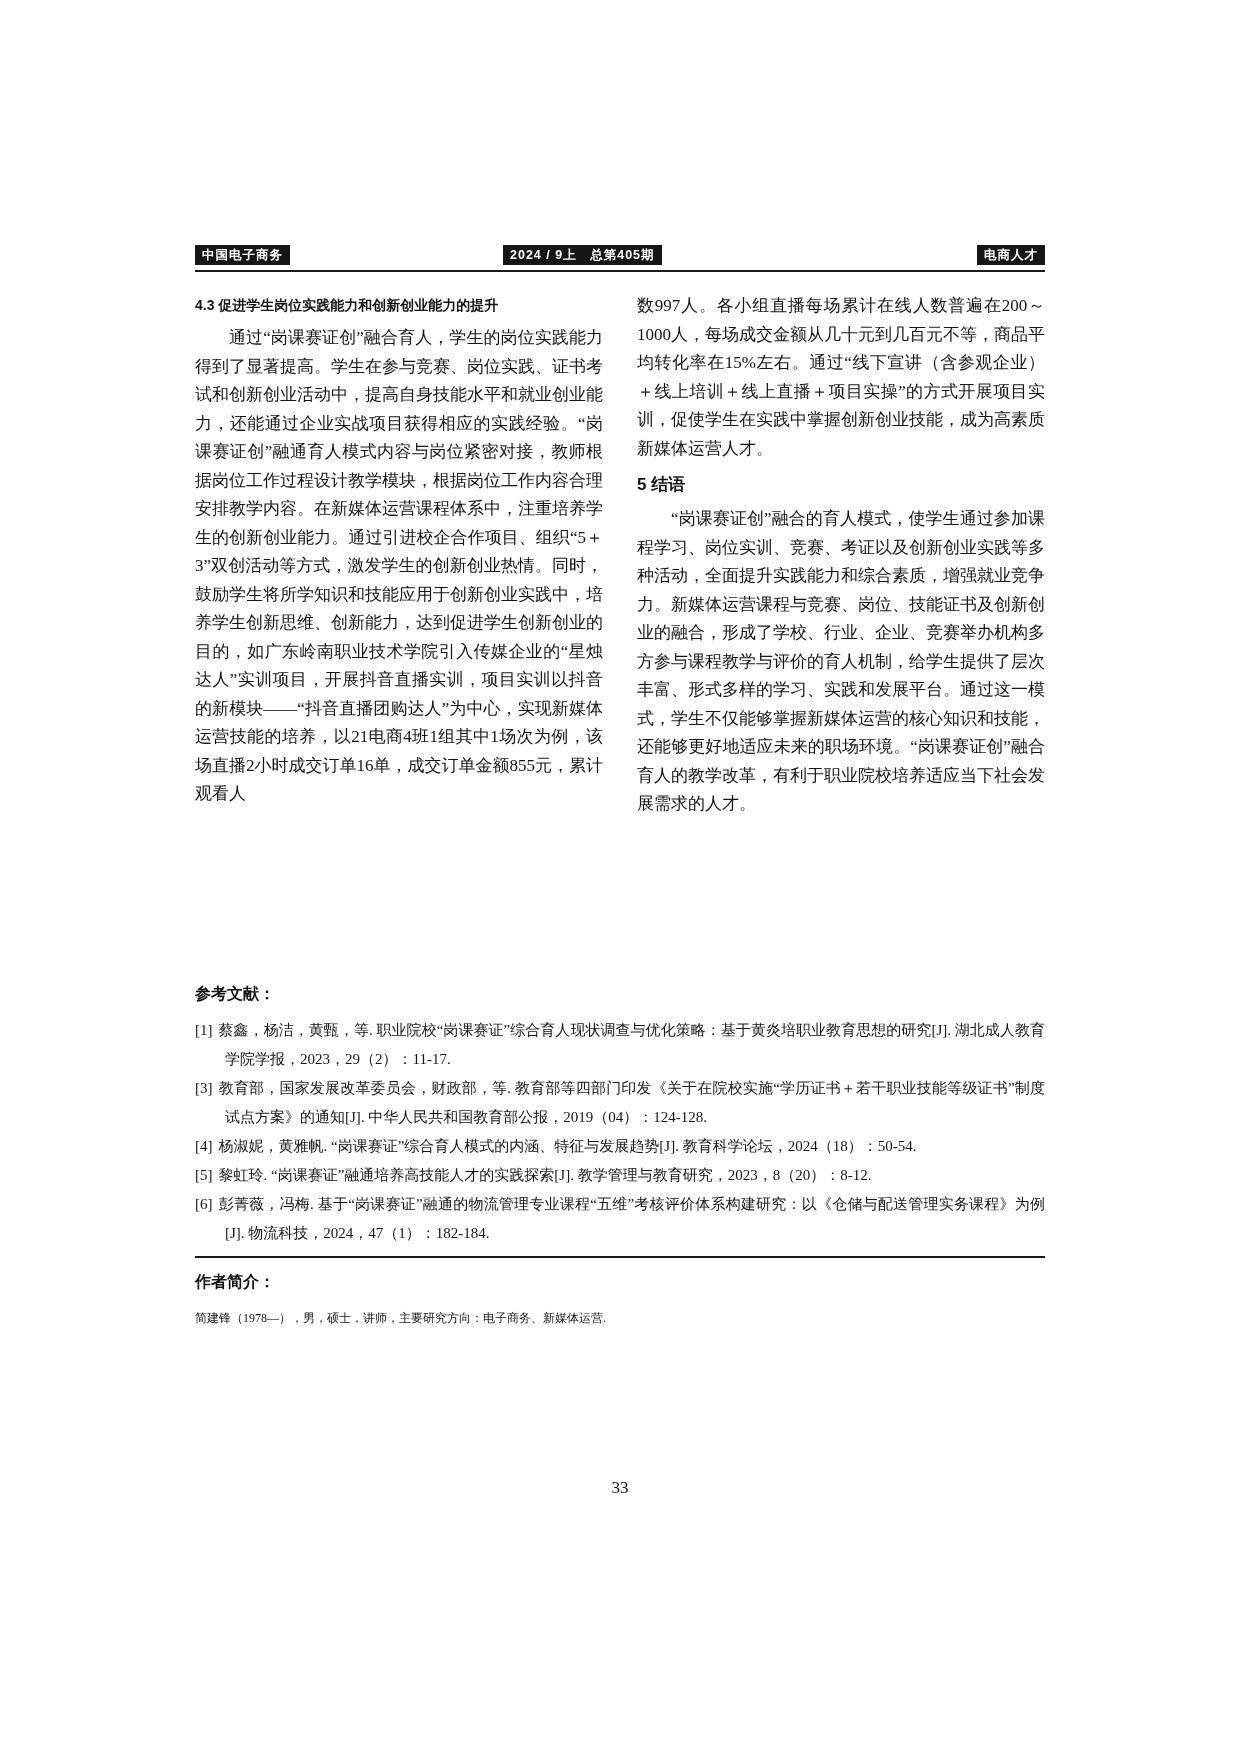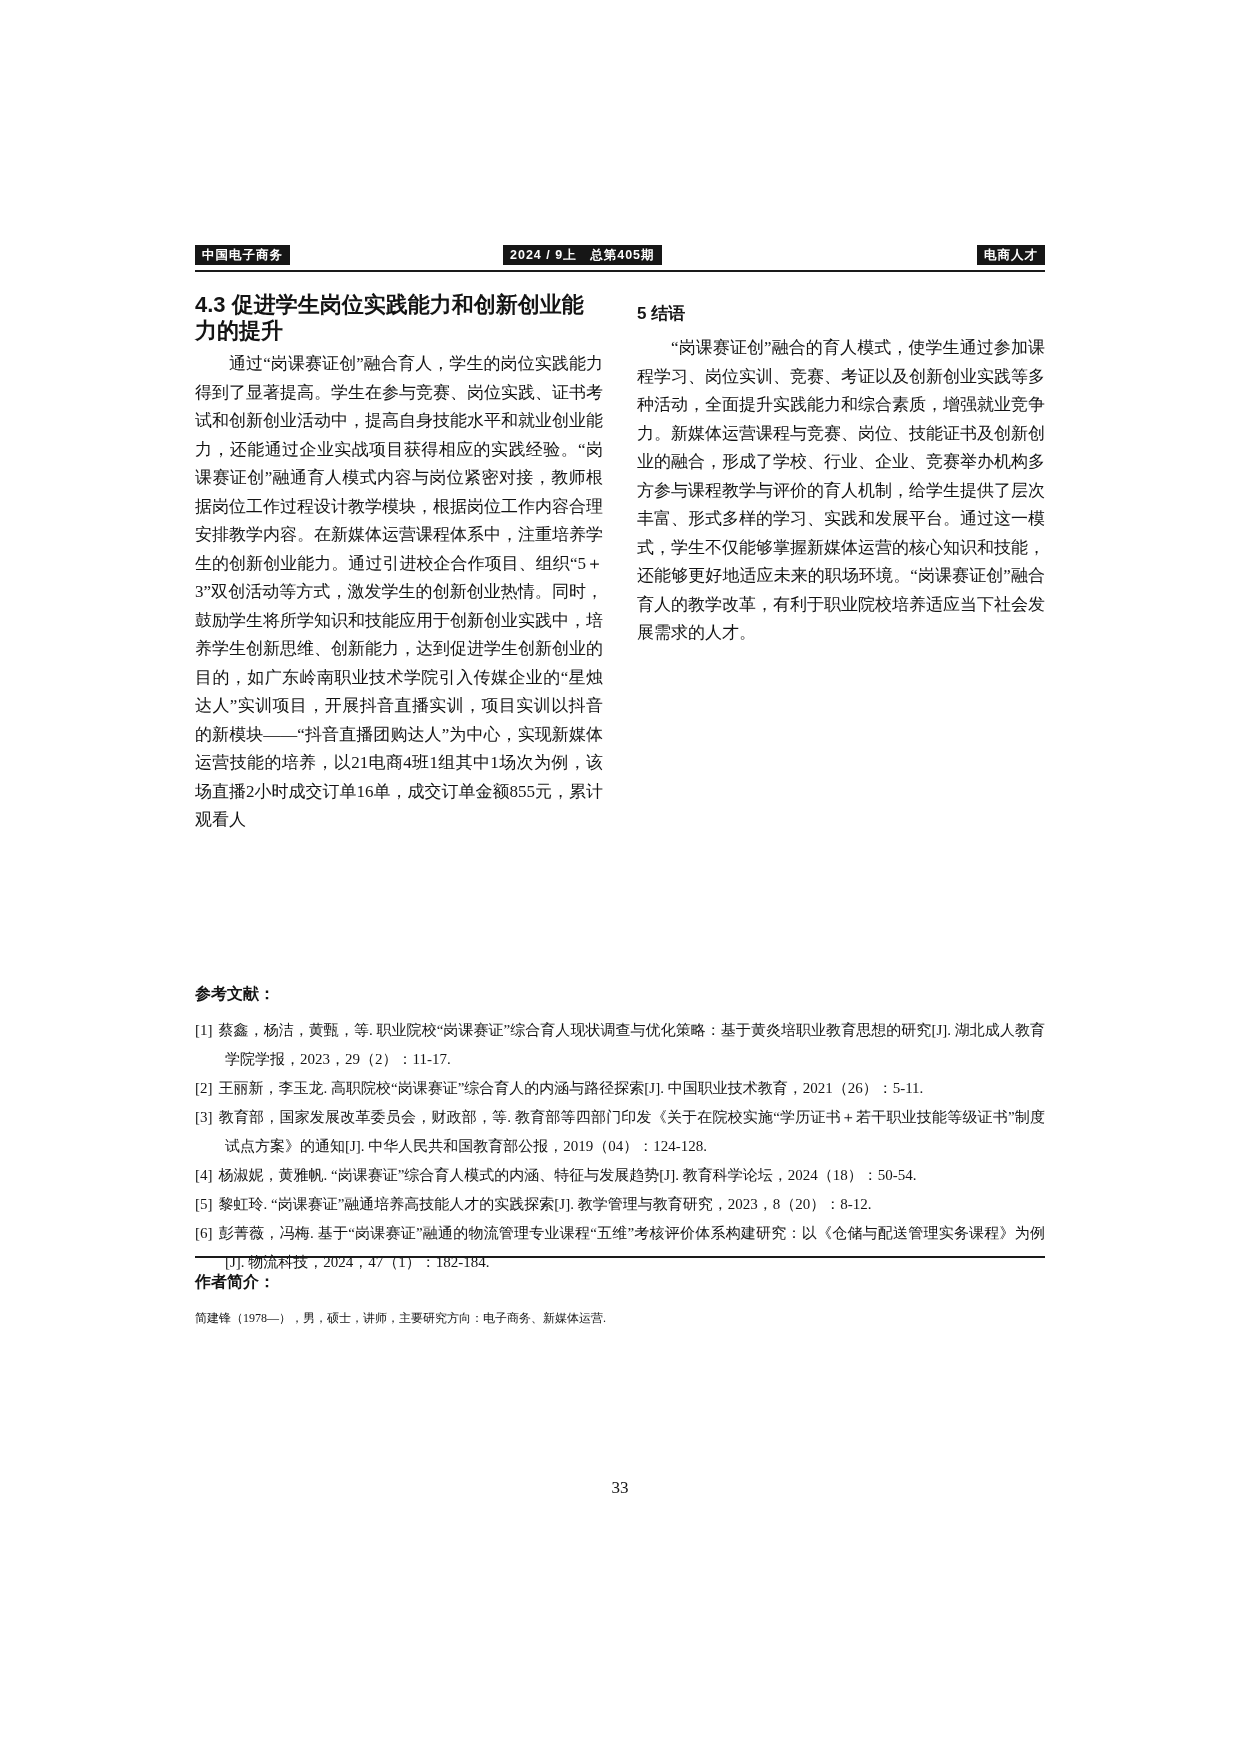--- a/index.html
+++ b/index.html
@@ -34,21 +34,21 @@
     background: #1a1a1a;
   }
   
   .columns {
     position: absolute; top: 292px; left: 195px; width: 850px;
     display: flex; gap: 34px;
   }
   .col { flex: 1; font-size: 17px; line-height: 28.5px; text-align: justify; }
   .col-heading {
     font-family: "Liberation Sans", sans-serif;
-    font-weight: bold; font-size: 22px; line-height: 26px;
+    font-weight: bold; font-size: 14px; line-height: 26px;
     text-align: left; margin-bottom: 6px;
   }
   .section-heading {
     font-family: "Liberation Sans", sans-serif;
     font-weight: bold; font-size: 17px; line-height: 30px;
     text-align: left; margin: 7px 0 5px 0;
   }
   p.indent { text-indent: 2em; }
   
   .references {
@@ -91,30 +91,30 @@
     <span class="badge badge-right">电商人才</span>
   </div>
   <div class="header-rule"></div>
 
   <div class="columns">
     <div class="col">
       <h3 class="col-heading">4.3 促进学生岗位实践能力和创新创业能力的提升</h3>
       <p class="indent">通过“岗课赛证创”融合育人，学生的岗位实践能力得到了显著提高。学生在参与竞赛、岗位实践、证书考试和创新创业活动中，提高自身技能水平和就业创业能力，还能通过企业实战项目获得相应的实践经验。“岗课赛证创”融通育人模式内容与岗位紧密对接，教师根据岗位工作过程设计教学模块，根据岗位工作内容合理安排教学内容。在新媒体运营课程体系中，注重培养学生的创新创业能力。通过引进校企合作项目、组织“5＋3”双创活动等方式，激发学生的创新创业热情。同时，鼓励学生将所学知识和技能应用于创新创业实践中，培养学生创新思维、创新能力，达到促进学生创新创业的目的，如广东岭南职业技术学院引入传媒企业的“星烛达人”实训项目，开展抖音直播实训，项目实训以抖音的新模块——“抖音直播团购达人”为中心，实现新媒体运营技能的培养，以21电商4班1组其中1场次为例，该场直播2小时成交订单16单，成交订单金额855元，累计观看人</p>
     </div>
     <div class="col">
+      <p>数997人。各小组直播每场累计在线人数普遍在200～1000人，每场成交金额从几十元到几百元不等，商品平均转化率在15%左右。通过“线下宣讲（含参观企业）＋线上培训＋线上直播＋项目实操”的方式开展项目实训，促使学生在实践中掌握创新创业技能，成为高素质新媒体运营人才。</p>
       <h3 class="section-heading">5 结语</h3>
       <p class="indent">“岗课赛证创”融合的育人模式，使学生通过参加课程学习、岗位实训、竞赛、考证以及创新创业实践等多种活动，全面提升实践能力和综合素质，增强就业竞争力。新媒体运营课程与竞赛、岗位、技能证书及创新创业的融合，形成了学校、行业、企业、竞赛举办机构多方参与课程教学与评价的育人机制，给学生提供了层次丰富、形式多样的学习、实践和发展平台。通过这一模式，学生不仅能够掌握新媒体运营的核心知识和技能，还能够更好地适应未来的职场环境。“岗课赛证创”融合育人的教学改革，有利于职业院校培养适应当下社会发展需求的人才。</p>
     </div>
   </div>
 
   <section class="references">
     <h3 class="block-heading">参考文献：</h3>
     <ol class="ref-list">
       <li class="ref-item"><span class="ref-marker">[1]</span><span>蔡鑫，杨洁，黄甄，等. 职业院校“岗课赛证”综合育人现状调查与优化策略：基于黄炎培职业教育思想的研究[J]. 湖北成人教育学院学报，2023，29（2）：11-17.</span></li>
-      <li class="ref-item"><span class="ref-marker">[2]</span><span>王丽新，李玉龙. 高职院校“岗课赛证”综合育人的内涵与路径探索[J]. 中国职业技术教育，2021（26）：5-11.</span></li>
       <li class="ref-item"><span class="ref-marker">[3]</span><span>教育部，国家发展改革委员会，财政部，等. 教育部等四部门印发《关于在院校实施“学历证书＋若干职业技能等级证书”制度试点方案》的通知[J]. 中华人民共和国教育部公报，2019（04）：124-128.</span></li>
       <li class="ref-item"><span class="ref-marker">[4]</span><span>杨淑妮，黄雅帆. “岗课赛证”综合育人模式的内涵、特征与发展趋势[J]. 教育科学论坛，2024（18）：50-54.</span></li>
       <li class="ref-item"><span class="ref-marker">[5]</span><span>黎虹玲. “岗课赛证”融通培养高技能人才的实践探索[J]. 教学管理与教育研究，2023，8（20）：8-12.</span></li>
       <li class="ref-item"><span class="ref-marker">[6]</span><span>彭菁薇，冯梅. 基于“岗课赛证”融通的物流管理专业课程“五维”考核评价体系构建研究：以《仓储与配送管理实务课程》为例[J]. 物流科技，2024，47（1）：182-184.</span></li>
     </ol>
   </section>
 
   <div class="author-rule"></div>
   <section class="author">
     <h3 class="block-heading">作者简介：</h3>

